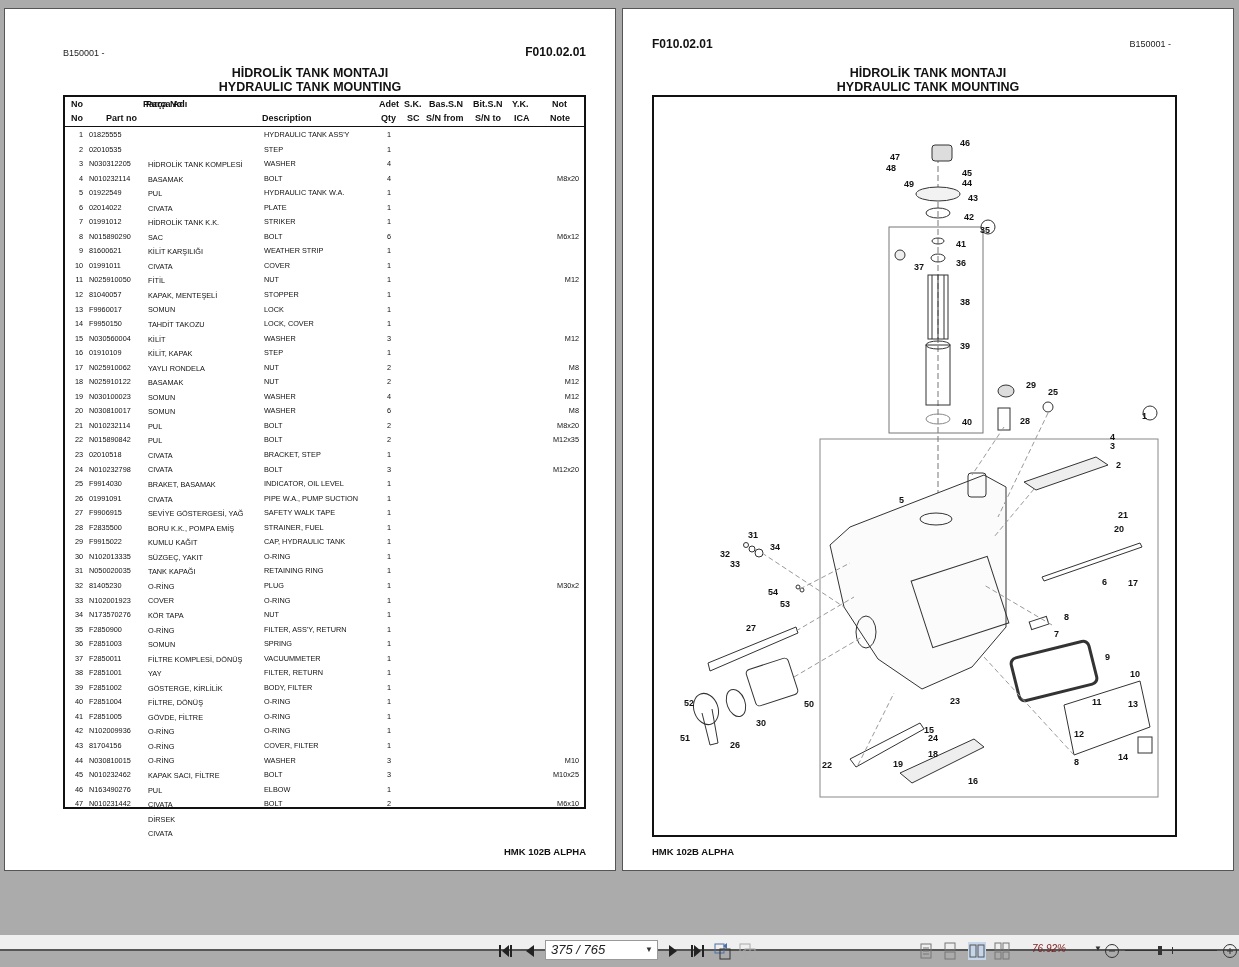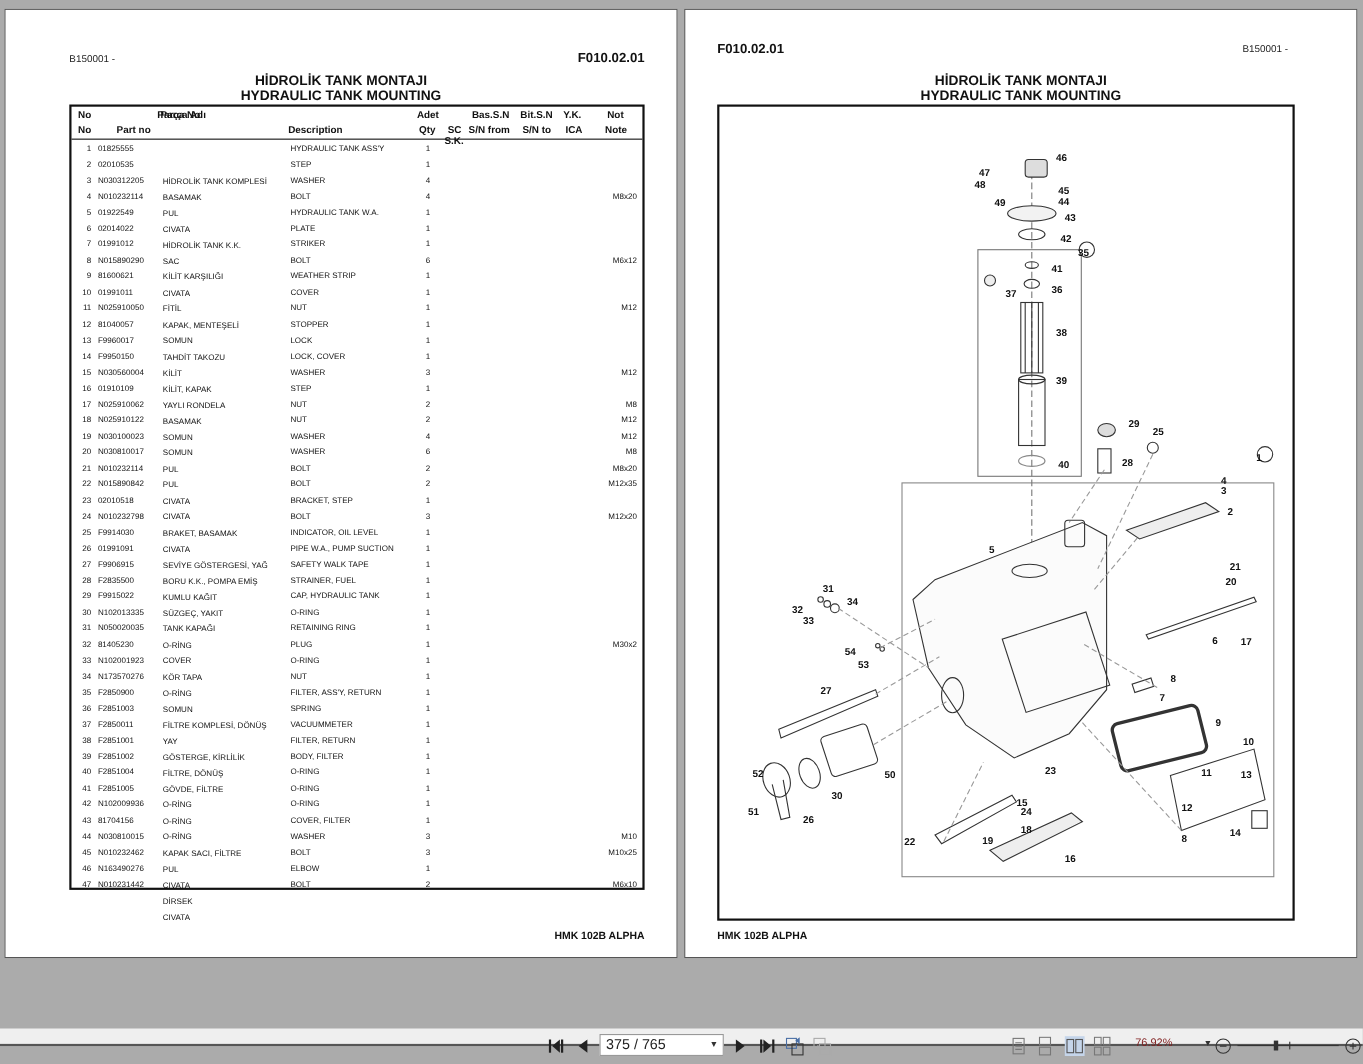--- a/index.html
+++ b/index.html
@@ -22,21 +22,21 @@
   .c-pn{left:24px;}
   .c-tr{left:83px;margin-top:30px;}
   .c-en{left:199px;}
   .c-qty{left:322px;}
   .c-note{left:470px;width:44px;text-align:right;}
   
   .diagram-frame{position:absolute;left:29px;top:86px;width:525px;height:742px;border:2px solid #111;box-sizing:border-box;}
   .diagram-frame svg{position:absolute;left:0;top:0;}
   .callout{font-family:"Liberation Sans",sans-serif;font-size:9px;font-weight:bold;fill:#111;}
   
-  #toolbar{position:absolute;left:0;top:935px;width:1239px;height:16px;background:#efefef;border-bottom:2px solid #555;box-sizing:border-box;}
+  #toolbar{position:absolute;left:0;top:935px;width:1239px;height:16px;background:#efefef;border-bottom:2px solid #555;box-sizing:border-box;font-style:italic;}
   .tb-btn{position:absolute;top:6px;width:20px;height:20px;display:flex;align-items:center;justify-content:center;cursor:pointer;}
   .page-select{position:absolute;left:545px;top:5px;width:113px;height:20px;background:#fff;border:1px solid #999;box-sizing:border-box;font-size:13px;line-height:18px;padding-left:5px;color:#222;}
   .page-select .arrow{position:absolute;right:4px;top:0;font-size:8px;color:#333;}
   .view-btn{position:absolute;top:7px;width:18px;height:18px;}
   .view-btn.active{background:#c5d5ea;}
   .zoom-val{position:absolute;left:1032px;top:8px;font-size:10px;color:#7f1d1d;}
   .zoom-dd{position:absolute;left:1094px;top:9px;font-size:8px;color:#333;}
   .slider{position:absolute;left:1125px;top:15px;width:92px;height:1px;background:#333;}
   .slider-thumb{position:absolute;left:1158px;top:11px;width:4px;height:9px;background:#333;}
   .slider-tick{position:absolute;left:1172px;top:12px;width:1px;height:7px;background:#333;}
@@ -49,21 +49,21 @@
   <div class="hdr-code" style="right:29px;top:36px;">F010.02.01</div>
   <div class="title" style="top:57px;">HİDROLİK TANK MONTAJI</div>
   <div class="title" style="top:71px;">HYDRAULIC TANK MOUNTING</div>
 
   <div class="ptable">
     <div class="thead">
       <span class="th" style="left:6px;top:2px;">No</span>
       <span class="th" style="left:30px;top:2px;padding-left:48px;">Parça No</span>
       <span class="th" style="left:81px;top:2px;">Parça Adı</span>
       <span class="th" style="left:314px;top:2px;">Adet</span>
-      <span class="th" style="left:339px;top:2px;margin-top:24px;">S.K.</span>
+      <span class="th" style="left:339px;top:2px;">S.K.</span>
       <span class="th" style="left:364px;top:2px;">Bas.S.N</span>
       <span class="th" style="left:408px;top:2px;">Bit.S.N</span>
       <span class="th" style="left:447px;top:2px;">Y.K.</span>
       <span class="th" style="left:487px;top:2px;">Not</span>
 
       <span class="th" style="left:6px;top:16px;">No</span>
       <span class="th" style="left:25px;top:16px;margin-left:16px;">Part no</span>
       <span class="th" style="left:197px;top:16px;">Description</span>
       <span class="th" style="left:316px;top:16px;">Qty</span>
       <span class="th" style="left:342px;top:16px;">SC</span>

